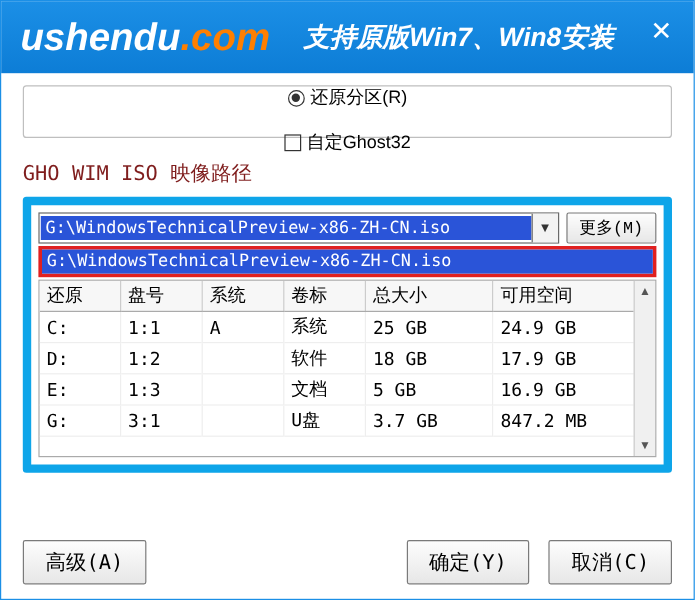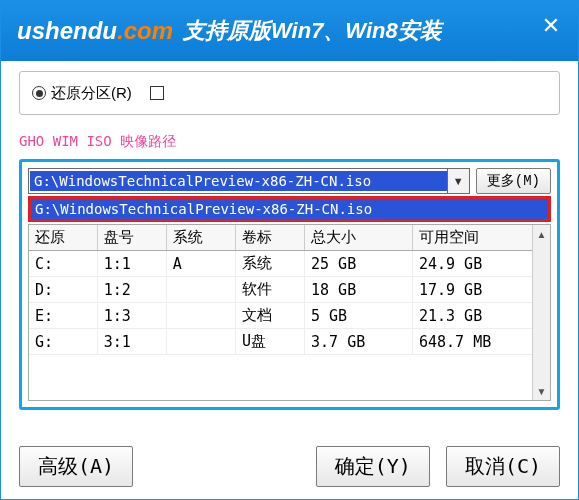--- a/index.html
+++ b/index.html
@@ -18,35 +18,35 @@
 .titlebar {
   height: 60px;
   background: linear-gradient(#1b8fe6, #0d7dd6);
   position: relative;
   display: flex;
   align-items: center;
   padding-left: 8px;
 }
 .logo {
   color: #fff;
-  font-size: 24px;
+  font-size: 32px;
   font-weight: bold;
   font-style: italic;
   padding: 0 8px;
   display: flex;
   flex-direction: column;
   line-height: 1;
 }
 .logo-dot { color: #ff7f00; }
 .banner-text {
   color: #fff;
   font-size: 22px;
   font-weight: bold;
   font-style: italic;
-  margin-left: 2px;
+  margin-left: 20px;
 }
 .close-btn {
   position: absolute;
   right: 14px;
   top: 14px;
   width: 26px;
   height: 26px;
   color: #fff;
   font-size: 22px;
   line-height: 22px;
@@ -58,43 +58,44 @@
 }
 .mode-row {
   border: 1px solid #bfbfbf;
   border-radius: 3px;
   height: 44px;
   display: flex;
   align-items: center;
   gap: 18px;
   padding: 0 12px;
   font-size: 15px;
+  flex-direction: column;
 }
 .radio, .chk {
   display: flex;
   align-items: center;
   gap: 5px;
   cursor: pointer;
 }
 .radio-dot {
   width: 14px; height: 14px; border: 1.5px solid #333; border-radius: 50%;
   display: inline-flex; align-items: center; justify-content: center;
 }
 .radio-dot.on::after { content: ""; width: 7px; height: 7px; background: #333; border-radius: 50%; }
 .chk-box {
   width: 14px; height: 14px; border: 1.5px solid #333; display: inline-block;
 }
 .section-label {
-  color: #ec4899;
-  font-size: 14px;
+  color: #7f1d1d;
+  font-size: 17px;
   margin: 18px 0 8px 0;
   font-family: SimSun, monospace;
 }
 .path-box {
-  border: 3px solid #0ea5e9;
+  border: 7px solid #0ea5e9;
   border-radius: 3px;
   padding: 6px;
 }
 .path-row {
   display: flex;
   gap: 6px;
   align-items: center;
 }
 .combo {
   flex: 1;
@@ -147,21 +148,21 @@
   font-size: 14px;
   padding: 2px 4px;
 }
 .drop-item.hl {
   background: #2a54d8;
   color: #fff;
 }
 .table-wrap {
   margin-top: 2px;
   border: 1px solid #aaa;
-  height: 177px;
+  height: 148px;
   position: relative;
   overflow: hidden;
 }
 .tbl {
   width: 100%;
   border-collapse: collapse;
   font-family: SimSun, monospace;
   font-size: 15px;
 }
 .tbl th, .tbl td {
@@ -196,21 +197,21 @@
   right: 18px;
   display: flex;
   justify-content: space-between;
 }
 .footer-right { display: flex; gap: 16px; }
 .btn-lg {
   border: 1px solid #7a7a7a;
   background: linear-gradient(#fdfdfd, #e7e7e7);
   padding: 6px 18px;
   font-family: SimSun, monospace;
-  font-size: 20px;
+  font-size: 17px;
   cursor: pointer;
   border-radius: 2px;
 }
 </style>
 </head>
 <body>
 
 <div class="window">
 
   <div class="titlebar">
@@ -223,20 +224,21 @@
 
   <div class="content">
 
     <div class="mode-row">
       <label class="radio">
         <span class="radio-dot on"></span>
         <span>还原分区(R)</span>
       </label>
       <label class="chk">
         <span class="chk-box"></span>
+        <span>自定Ghost32</span>
       </label>
     </div>
 
     <div class="section-label">GHO WIM ISO 映像路径</div>
 
     <div class="path-box">
       <div class="path-row">
         <div class="combo">
           <div class="combo-sel">G:\WindowsTechnicalPreview-x86-ZH-CN.iso</div>
           <div class="combo-arrow">▼</div>
@@ -275,29 +277,29 @@
                 <td>软件</td>
                 <td>18 GB</td>
                 <td>17.9 GB</td>
               </tr>
               <tr>
                 <td>E:</td>
                 <td>1:3</td>
                 <td></td>
                 <td>文档</td>
                 <td>5 GB</td>
-                <td>21.3 GB</td>
+                <td>16.9 GB</td>
               </tr>
               <tr>
                 <td>G:</td>
                 <td>3:1</td>
                 <td></td>
                 <td>U盘</td>
                 <td>3.7 GB</td>
-                <td>648.7 MB</td>
+                <td>847.2 MB</td>
               </tr>
             </tbody>
         </table>
         <div class="scrollbar">
           <div class="scroll-btn">▲</div>
           <div class="scroll-btn">▼</div>
         </div>
       </div>
     </div>
 

